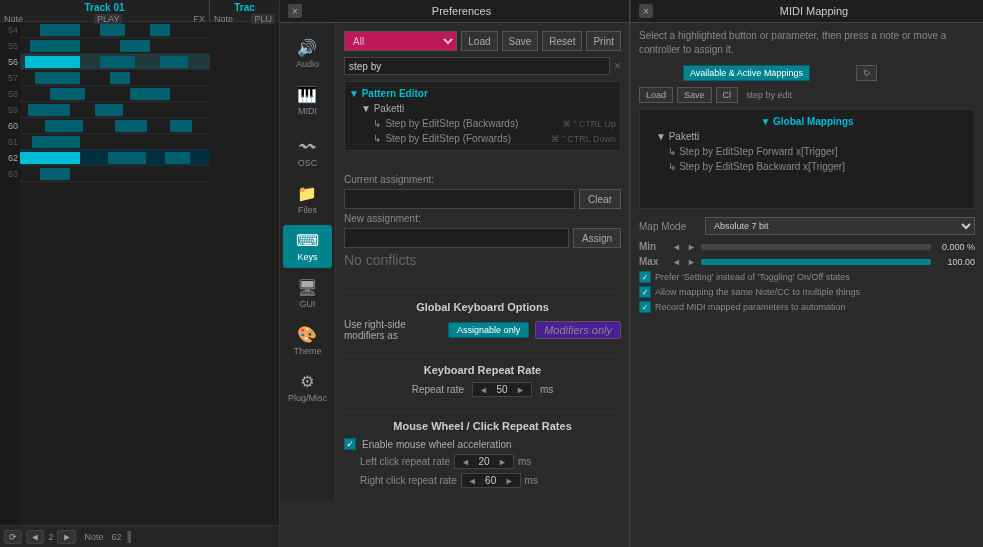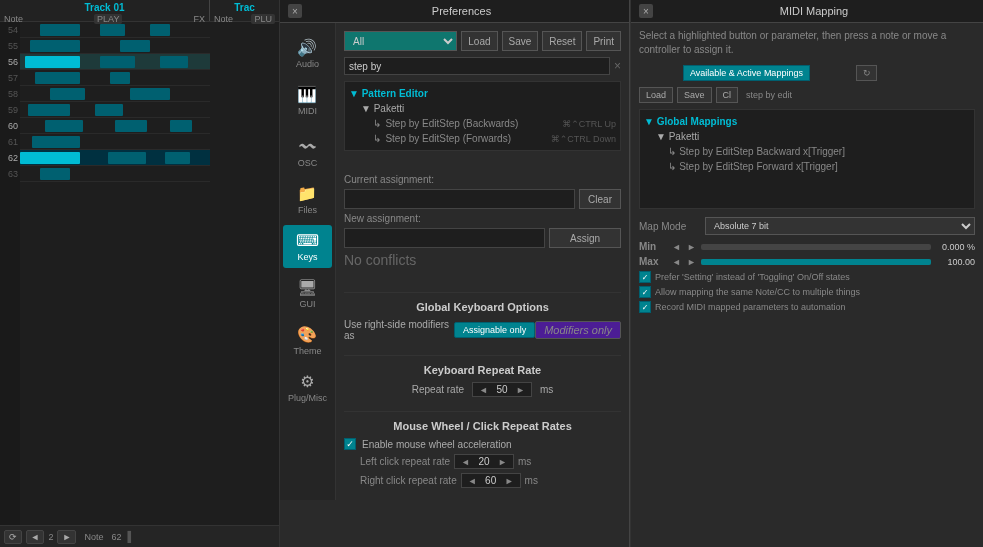--- a/index.html
+++ b/index.html
@@ -258,21 +258,21 @@
 
     
     .filter-bar {
       display: flex;
       align-items: center;
       gap: 4px;
       margin-bottom: 6px;
     }
 
     .filter-select {
-      background: #0f766e;
+      background: #be185d;
       border: 1px solid #555;
       color: #ccc;
       font-size: 10px;
       padding: 2px 4px;
       height: 20px;
       width: 120px;
     }
 
     .filter-btn {
       background: #333;
@@ -396,21 +396,21 @@
       padding: 2px 8px;
       height: 20px;
       cursor: pointer;
     }
 
     .assign-btn {
       background: #333;
       border: 1px solid #555;
       color: #aaa;
       font-size: 10px;
-      padding: 2px 20px;
+      padding: 2px 8px;
       height: 20px;
       cursor: pointer;
     }
 
     .no-conflicts {
       color: #666;
       font-size: 14px;
       margin-bottom: 8px;
     }
 
@@ -421,20 +421,21 @@
       font-weight: bold;
       text-align: center;
       margin: 8px 0 6px;
       border-top: 1px solid #333;
       padding-top: 8px;
     }
 
     .option-row {
       display: flex;
       align-items: center;
+      gap: 6px;
       margin-bottom: 6px;
       font-size: 10px;
       color: #aaa;
     }
 
     .option-label {
       flex: 1;
     }
 
     .option-btn {
@@ -616,20 +617,21 @@
       flex: 1;
       overflow-y: auto;
       min-height: 100px;
     }
 
     .midi-tree-header {
       color: #00bcd4;
       font-size: 10px;
       font-weight: bold;
       padding: 2px 0;
+      text-align: center;
     }
 
     .midi-tree-sub {
       color: #aaa;
       font-size: 10px;
       padding: 2px 0 2px 12px;
     }
 
     .midi-tree-item {
       color: #888;
@@ -987,22 +989,22 @@
     <div class="midi-toolbar">
       <button class="midi-toolbar-btn">Load</button>
       <button class="midi-toolbar-btn">Save</button>
       <button class="midi-toolbar-btn">Cl</button>
       <span style="color:#888;font-size:9px;margin-left:4px;">step by edit</span>
     </div>
 
     <div class="midi-tree">
       <div class="midi-tree-header">▼ Global Mappings</div>
       <div class="midi-tree-sub">▼ Paketti</div>
+      <div class="midi-tree-item">↳ Step by EditStep Forward x[Trigger]</div>
       <div class="midi-tree-item">↳ Step by EditStep Backward x[Trigger]</div>
-      <div class="midi-tree-item">↳ Step by EditStep Forward x[Trigger]</div>
     </div>
 
 
     <div class="midi-control-row">
       <span class="midi-control-label">Map Mode</span>
       <select class="midi-select">
         <option>Absolute 7 bit</option>
       </select>
     </div>
 

